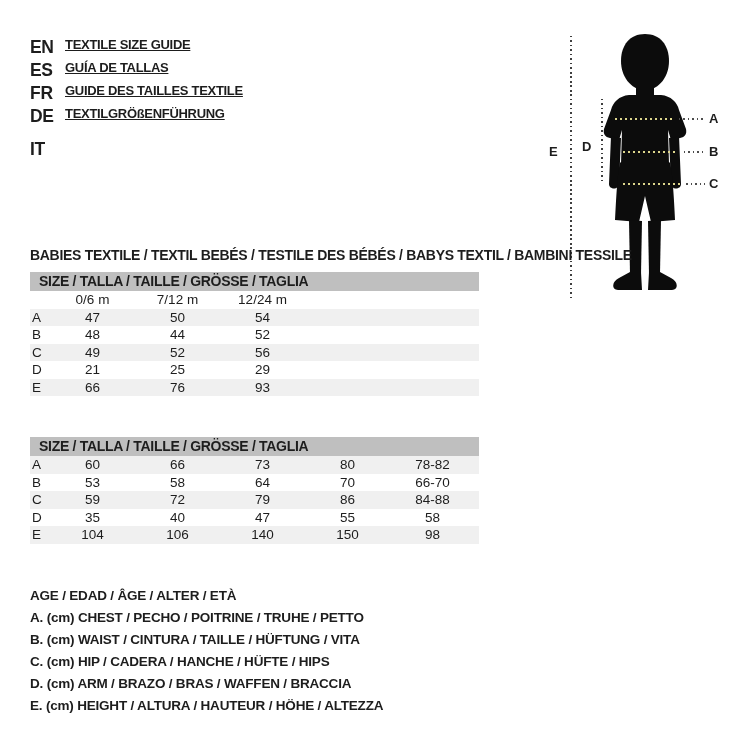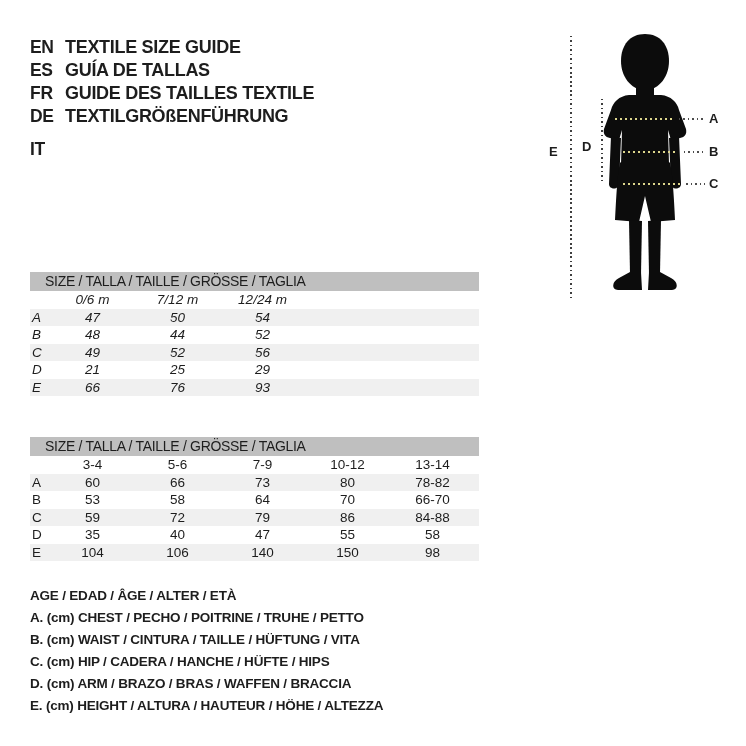--- a/index.html
+++ b/index.html
@@ -3,34 +3,34 @@
 <meta charset="utf-8">
 <style>
   html,body{margin:0;padding:0;background:#fff;}
   .stage{
     position:relative;width:746px;height:746px;background:#fff;overflow:hidden;
     font-family:"Liberation Sans",sans-serif;color:var(--text,#1d1d1d);
   }
   
   .lang-row{position:absolute;left:30px;height:23px;display:flex;align-items:flex-start;}
   .lang-code{display:inline-block;width:35px;font-size:17.5px;font-weight:700;letter-spacing:-0.3px;}
-  .lang-title{font-size:18px;font-weight:700;letter-spacing:-0.3px;white-space:nowrap;}
+  .lang-title{font-size:13px;font-weight:700;letter-spacing:-0.3px;white-space:nowrap;text-decoration:underline;}
   
   .fig-svg{position:absolute;left:585px;top:28px;width:130px;height:270px;color:var(--silhouette,#0c0c0c);}
   .hdots{position:absolute;height:2px;background-image:repeating-linear-gradient(90deg,currentColor 0 2px,transparent 2px 5px);}
   .hdots.on-body{color:var(--dot-on-body,#dcd58c);}
   .hdots.off-body{color:var(--dot-off-body,#4d4d4d);background-image:repeating-linear-gradient(90deg,currentColor 0 1.5px,transparent 1.5px 4.5px);}
   .vdots{position:absolute;width:2px;color:var(--dot-guide,#3f3f3f);background-image:repeating-linear-gradient(180deg,currentColor 0 1.5px,transparent 1.5px 4.5px);}
   .m-label{position:absolute;font-size:13px;font-weight:700;line-height:16px;}
   
   .section-title{position:absolute;left:30px;font-size:14px;font-weight:700;letter-spacing:-0.3px;white-space:nowrap;}
   .table{position:absolute;left:30px;width:449px;}
-  .size-bar{height:19px;line-height:19px;background:var(--bar-bg,#bfbfbf);font-size:14px;font-weight:400;letter-spacing:-0.3px;padding-left:15px;box-sizing:border-box;}
+  .size-bar{height:19px;line-height:19px;background:var(--bar-bg,#bfbfbf);font-size:14px;font-weight:700;letter-spacing:-0.3px;padding-left:9px;box-sizing:border-box;}
   .trow{display:grid;height:17.5px;align-items:center;}
-  .trow.cols3{grid-template-columns:20px 85px 85px 85px 1fr;font-style:italic;}
+  .trow.cols3{grid-template-columns:20px 85px 85px 85px 1fr;}
   .trow.cols5{grid-template-columns:20px 85px 85px 85px 85px 85px 1fr;}
   .trow.stripe{background:var(--stripe,#f0f0f0);}
   .cell{font-size:13.5px;text-align:center;line-height:17.5px;}
   .cell.label{text-align:left;padding-left:2px;}
   
   .legend-line{position:absolute;left:30px;font-size:13.5px;font-weight:700;letter-spacing:-0.2px;line-height:16px;white-space:nowrap;}
 </style>
 </head>
 <body>
 
@@ -82,20 +82,21 @@
   <div class="hdots off-body" style="left:684px;top:151px;width:21px"></div>
   <div class="hdots on-body" style="left:623px;top:183px;width:58px"></div>
   <div class="hdots off-body" style="left:686px;top:183px;width:19px"></div>
 
   <div class="m-label" style="left:709px;top:111px">A</div>
   <div class="m-label" style="left:709px;top:144px">B</div>
   <div class="m-label" style="left:709px;top:176px">C</div>
   <div class="m-label" style="left:582px;top:139px">D</div>
   <div class="m-label" style="left:549px;top:144px">E</div>
 
+  <div class="section-title" style="top:247px">BABIES TEXTILE / TEXTIL BEBÉS / TESTILE DES BÉBÉS / BABYS TEXTIL / BAMBINI TESSILE</div>
 
   <div class="table" style="top:272px">
     <div class="size-bar">SIZE / TALLA / TAILLE / GRÖSSE / TAGLIA</div>
     <div class="trow cols3">
       <div class="cell label"></div>
       <div class="cell">0/6 m</div>
       <div class="cell">7/12 m</div>
       <div class="cell">12/24 m</div>
       <div class="cell"></div>
     </div>
@@ -132,29 +133,20 @@
       <div class="cell">66</div>
       <div class="cell">76</div>
       <div class="cell">93</div>
       <div class="cell"></div>
     </div>
   </div>
 
 
   <div class="table" style="top:437px">
     <div class="size-bar">SIZE / TALLA / TAILLE / GRÖSSE / TAGLIA</div>
-    <div class="trow cols5">
-      <div class="cell label"></div>
-      <div class="cell">3-4</div>
-      <div class="cell">5-6</div>
-      <div class="cell">7-9</div>
-      <div class="cell">10-12</div>
-      <div class="cell">13-14</div>
-      <div class="cell"></div>
-    </div>
     <div class="trow cols5 stripe">
       <div class="cell label">A</div>
       <div class="cell">60</div>
       <div class="cell">66</div>
       <div class="cell">73</div>
       <div class="cell">80</div>
       <div class="cell">78-82</div>
       <div class="cell"></div>
     </div>
     <div class="trow cols5">

